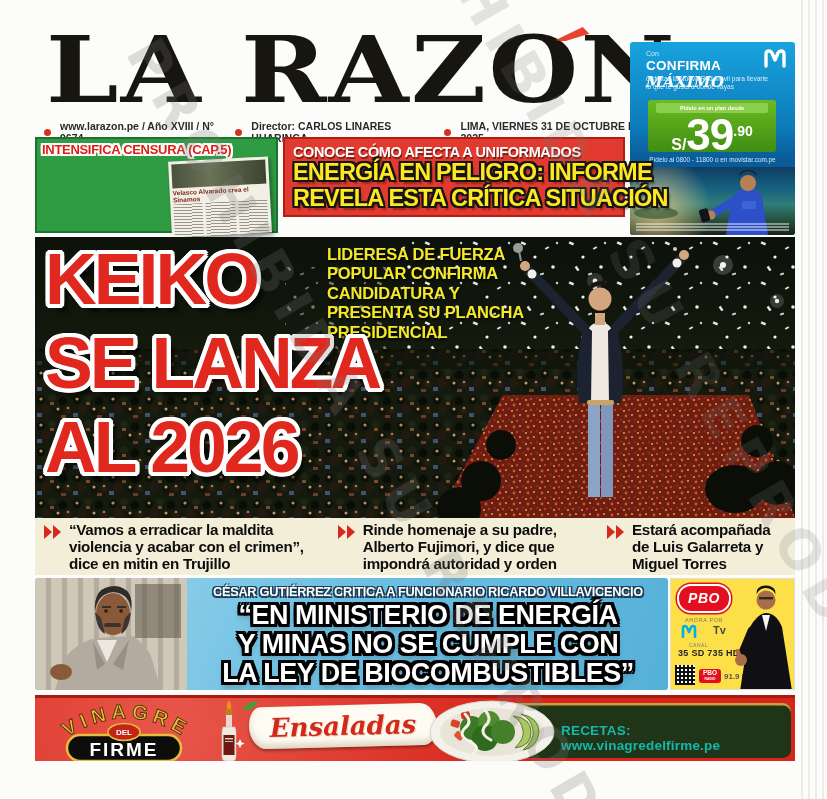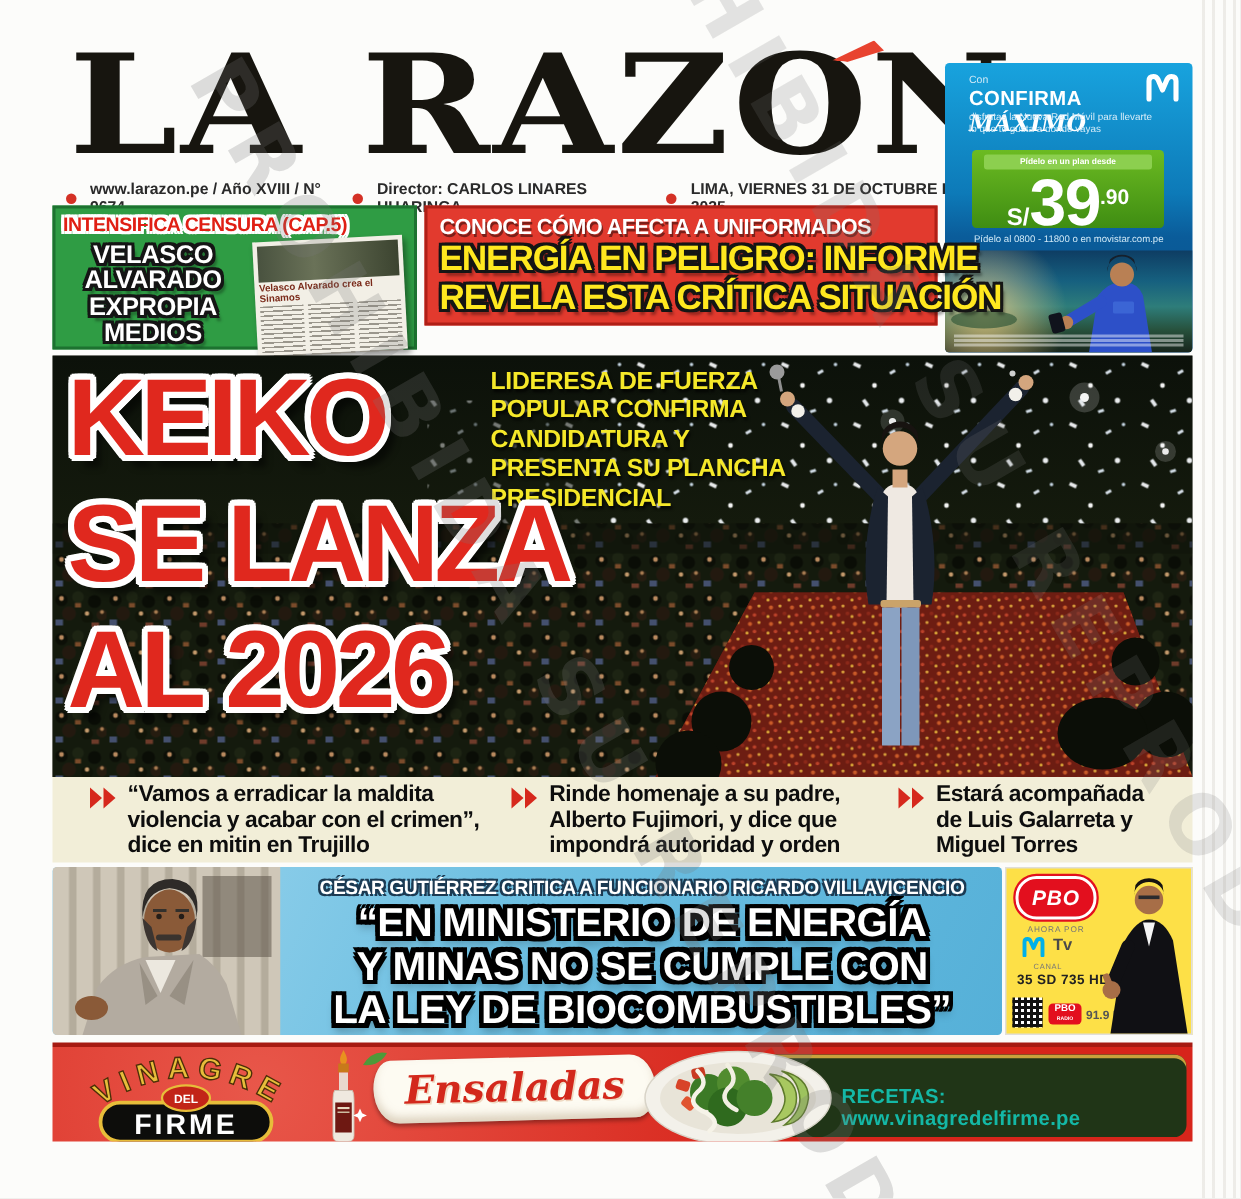--- a/index.html
+++ b/index.html
@@ -75,21 +75,21 @@
   .bh{position:absolute;white-space:nowrap;font-weight:bold;font-size:73px;letter-spacing:-3px;
       color:#e0281e;transform:scaleX(.98);transform-origin:left top;
       text-shadow:-4px 0 0 #fff,4px 0 0 #fff,0 -4px 0 #fff,0 4px 0 #fff,-3px -3px 0 #fff,3px -3px 0 #fff,
       -3px 3px 0 #fff,3px 3px 0 #fff,-4px -2px 0 #fff,4px -2px 0 #fff,-4px 2px 0 #fff,4px 2px 0 #fff,
       -2px -4px 0 #fff,2px -4px 0 #fff,-2px 4px 0 #fff,2px 4px 0 #fff,7px 8px 4px rgba(0,0,0,.5);}
   .bh1{top:0;} .bh2{top:84px;} .bh3{top:168px;}
   .subhead{position:absolute;left:292px;top:8px;width:220px;z-index:4;font-size:16.5px;font-weight:bold;
       line-height:1.18;color:#f5e829;letter-spacing:-.2px;text-shadow:1px 2px 2px rgba(0,0,0,.8);}
   
   .bullets{position:absolute;left:35px;top:518px;width:760px;height:57px;background:#f2eed8;
-      display:flex;align-items:center;padding:0 24px;box-sizing:border-box;gap:10px;}
+      display:flex;align-items:center;padding:0 8px;box-sizing:border-box;gap:10px;}
   .bullet{display:flex;gap:6px;align-items:flex-start;}
   .b1{width:290px;} .b2{width:265px;} .b3{width:185px;}
   .bullet p{margin:0;font-size:15.2px;font-weight:bold;color:#0d0d0d;line-height:1.12;letter-spacing:-.3px;}
   .chev{flex:0 0 auto;margin-top:2px;}
   
   .energia{position:absolute;left:35px;top:578px;width:633px;height:112px;border-radius:3px;
       background:linear-gradient(115deg,#9ed6ee 0%,#6fc0e2 45%,#55b0d8 100%);overflow:hidden;}
   .energia .foto{position:absolute;left:0;top:0;width:152px;height:112px;}
   .energia .kick{position:absolute;left:160px;top:6px;width:466px;text-align:center;font-size:12.8px;
       font-weight:bold;color:#fff;letter-spacing:-.3px;
@@ -97,21 +97,21 @@
   .energia .hl{position:absolute;left:156px;width:474px;text-align:center;font-size:27px;font-weight:bold;
       color:#fff;letter-spacing:-.5px;white-space:nowrap;}
   .h1{top:22px;} .h2{top:51px;} .h3{top:80px;}
   
   .pbo{position:absolute;left:670px;top:578px;width:125px;height:112px;background:#fde047;border:1px solid #e0ded8;
        box-sizing:border-box;overflow:hidden;}
   .pbo-logo{position:absolute;left:6px;top:5px;width:50px;height:25px;background:#e30f1e;border:2px solid #fff;
        border-radius:14px;box-shadow:0 0 0 1.5px #e30f1e;color:#fff;font-weight:bold;font-style:italic;
        font-size:14px;text-align:center;line-height:25px;letter-spacing:.5px;}
   .pbo .ahora{position:absolute;left:14px;top:38px;font-size:5.5px;color:#777;letter-spacing:.6px;}
-  .pbo .mtv{position:absolute;left:10px;top:45px;display:flex;align-items:flex-start;gap:3px;}
+  .pbo .mtv{position:absolute;left:10px;top:45px;display:flex;align-items:flex-start;gap:14px;}
   .pbo .tv{font-size:11px;font-weight:bold;color:#4a4a4a;}
   .pbo .canal{position:absolute;left:18px;top:63px;font-size:5px;color:#777;letter-spacing:.5px;}
   .pbo .chan{position:absolute;left:7px;top:69px;font-size:9px;font-weight:bold;color:#222;letter-spacing:.3px;}
   .pbo .qr{position:absolute;left:4px;top:86px;width:20px;height:20px;background:
       repeating-linear-gradient(0deg,#111 0 2px,transparent 2px 4px),
       repeating-linear-gradient(90deg,#111 0 2px,#fff 2px 4px);}
   .pbo .radio{position:absolute;left:28px;top:90px;width:22px;height:14px;background:#e30f1e;border-radius:3px;
       color:#fff;text-align:center;font-weight:bold;font-size:6.5px;line-height:8px;}
   .pbo .radio i{display:block;font-style:normal;font-size:3.4px;line-height:4px;}
   .pbo .fm{position:absolute;left:53px;top:93px;font-size:8px;font-weight:bold;color:#555;}
@@ -190,26 +190,20 @@
       <div class="legal">
           <i></i>
           <i></i>
           <i></i>
         </div>
     </div>
   </aside>
 
   <section class="censura">
     <div class="kick ow2">INTENSIFICA CENSURA (CAP.5)</div>
-    <div class="title ob2">
-      <div>VELASCO</div>
-      <div>ALVARADO</div>
-      <div>EXPROPIA</div>
-      <div>MEDIOS</div>
-    </div>
     <div class="clip">
       <div class="img"></div>
       <div class="cap">Velasco Alvarado crea el Sinamos</div>
       <div class="cols">
           <div class="col"></div>
           <div class="col"></div>
           <div class="col"></div>
         </div>
     </div>
   </section>

